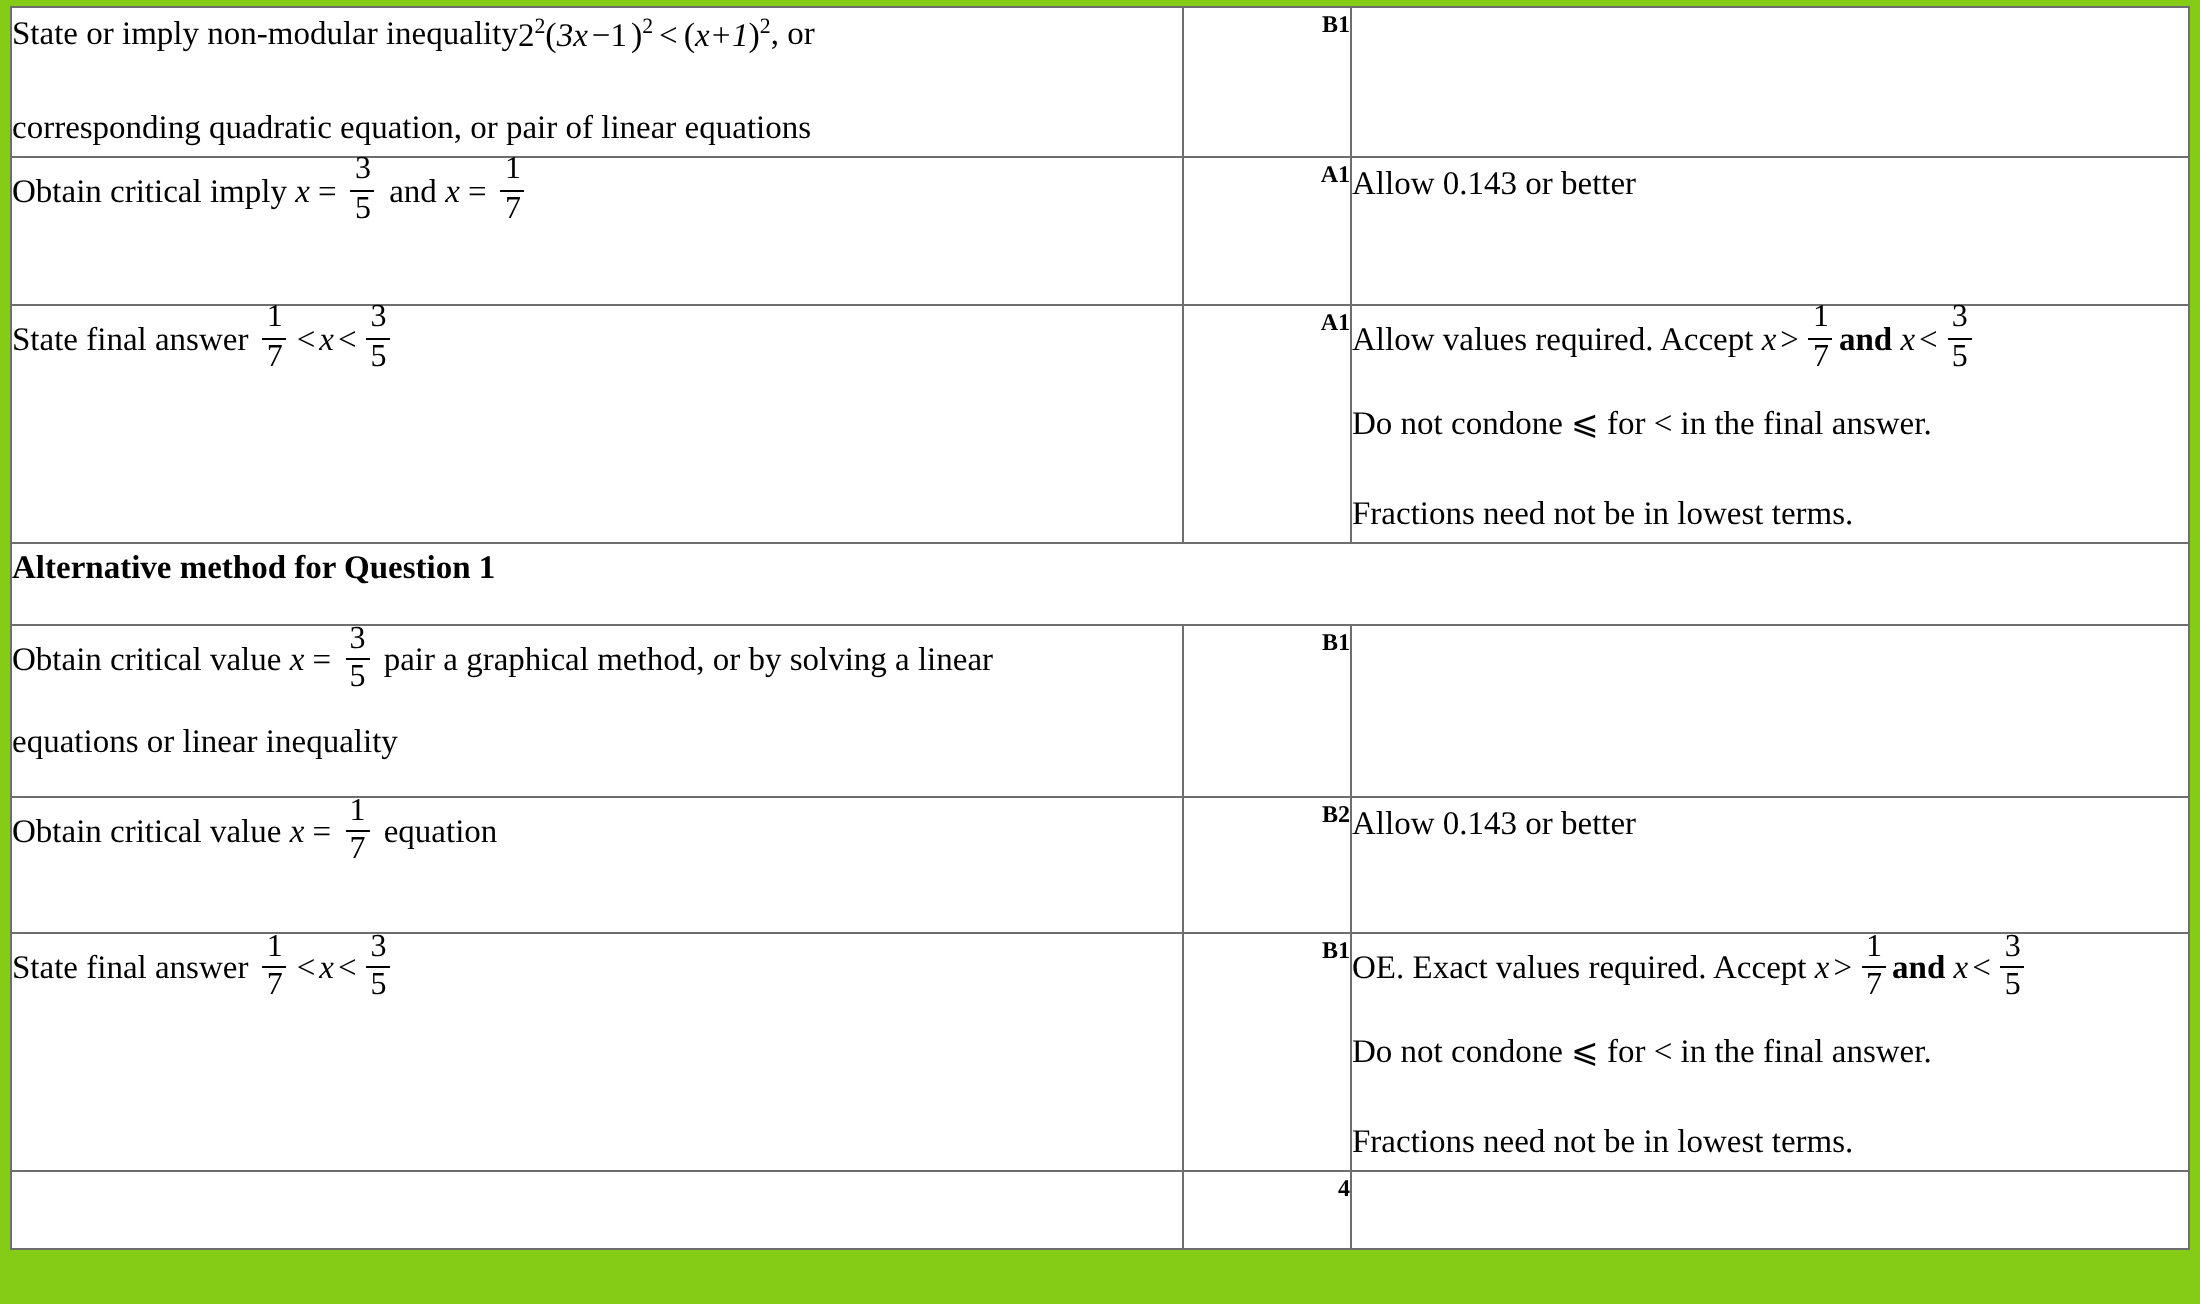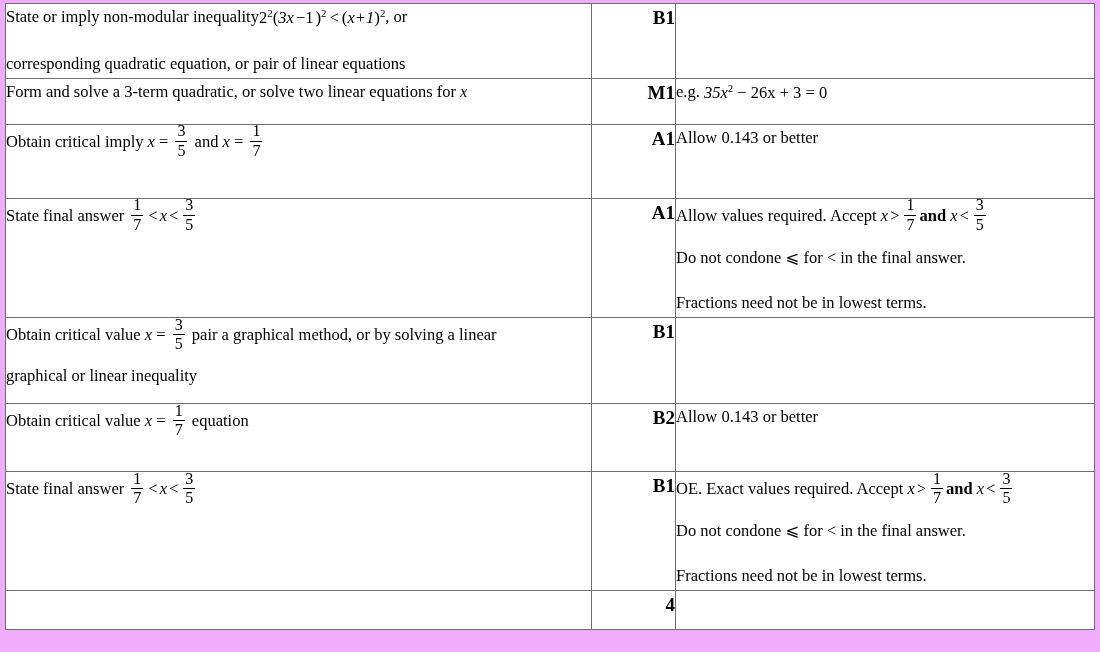--- a/index.html
+++ b/index.html
@@ -12,21 +12,21 @@
     height: 652px;
     font-family: "Liberation Serif", "DejaVu Serif", serif;
     color: #000000;
     overflow: hidden;
   }
 
   .sheet {
     position: relative;
     width: 1100px;
     height: 652px;
-    background: #f0abfc;
+    background: #84cc16;
   }
 
   table.ms {
     position: absolute;
     left: 5px;
     top: 3px;
     width: 1089px;
     border-collapse: collapse;
     table-layout: fixed;
     background: #ffffff;
@@ -45,21 +45,21 @@
   col.c-comment { width: 419px; }
 
   .cell-scheme {
     padding: 9px 10px 8px 10px;
     font-size: 16.5px;
     line-height: 1.62;
   }
   .cell-mark {
     text-align: right;
     padding: 8px 11px 6px 4px;
-    font-size: 19px;
+    font-size: 12px;
     font-weight: bold;
     line-height: 1.45;
     white-space: nowrap;
   }
   .cell-comment {
     padding: 9px 8px 8px 10px;
     font-size: 16.5px;
     line-height: 1.6;
   }
 
@@ -138,29 +138,20 @@
 
       <tr>
         <td class="cell-scheme r-tall-1">
           <span class="line"><span>State or imply non-modular inequality</span><span class="mathrow"> <span>2</span><span class="sup">2</span><span class="paren-big">(</span><span class="mi">3x</span><span class="op">−1</span><span class="paren-big">)</span><span class="sup">2</span><span class="opt">&lt;</span><span class="paren-big">(</span><span class="mi">x+1</span><span class="paren-big">)</span><span class="sup">2</span></span><span>, or</span></span>
           <span class="line">corresponding quadratic equation, or pair of linear equations</span>
         </td>
         <td class="cell-mark">B1</td>
         <td class="cell-comment"></td>
       </tr>
 
-      <tr>
-        <td class="cell-scheme r-tall-2">
-          <span class="line"><span>Form and solve a 3-term quadratic, or solve two linear equations for</span> <span class="mi">x</span></span>
-        </td>
-        <td class="cell-mark">M1</td>
-        <td class="cell-comment">
-          <span class="line"><span>e.g.</span> <span class="mathrow"><span class="mi">35x</span><span class="sup">2</span> <span>− 26x + 3 = 0</span></span></span>
-        </td>
-      </tr>
 
       <tr>
         <td class="cell-scheme r-tall-3">
           <span class="line"><span>Obtain critical imply</span> <span class="mathrow"><span class="mi">x</span> <span>=</span> <span class="frac"><span class="num">3</span><span class="den">5</span></span></span> <span>and</span> <span class="mathrow"><span class="mi">x</span> <span>=</span> <span class="frac"><span class="num">1</span><span class="den">7</span></span></span></span>
         </td>
         <td class="cell-mark">A1</td>
         <td class="cell-comment">
           <span class="line">Allow 0.143 or better</span>
         </td>
       </tr>
@@ -170,25 +161,28 @@
           <span class="line"><span>State final answer</span> <span class="mathrow"><span class="frac"><span class="num">1</span><span class="den">7</span></span><span class="op">&lt;</span><span class="mi">x</span><span class="op">&lt;</span><span class="frac"><span class="num">3</span><span class="den">5</span></span></span></span>
         </td>
         <td class="cell-mark">A1</td>
         <td class="cell-comment">
           <span class="line"><span>Allow values required. Accept</span> <span class="mathrow"><span class="mi">x</span><span class="op">&gt;</span><span class="frac"><span class="num">1</span><span class="den">7</span></span><span class="bold">and</span> <span class="mi">x</span><span class="op">&lt;</span><span class="frac"><span class="num">3</span><span class="den">5</span></span></span></span>
           <span class="line" style="margin-top:10px">Do not condone ⩽ for &lt; in the final answer.</span>
           <span class="line">Fractions need not be in lowest terms.</span>
         </td>
       </tr>
 
+      <tr>
+        <td class="cell-althead r-tall-5" colspan="3">Alternative method for Question 1</td>
+      </tr>
 
       <tr>
         <td class="cell-scheme r-tall-6">
           <span class="line"><span>Obtain critical value</span> <span class="mathrow"><span class="mi">x</span> <span>=</span> <span class="frac"><span class="num">3</span><span class="den">5</span></span></span> <span>pair a graphical method, or by solving a linear</span></span>
-          <span class="line" style="margin-top:9px">graphical or linear inequality</span>
+          <span class="line" style="margin-top:9px">equations or linear inequality</span>
         </td>
         <td class="cell-mark">B1</td>
         <td class="cell-comment"></td>
       </tr>
 
       <tr>
         <td class="cell-scheme r-tall-7">
           <span class="line"><span>Obtain critical value</span> <span class="mathrow"><span class="mi">x</span> <span>=</span> <span class="frac"><span class="num">1</span><span class="den">7</span></span></span> <span>equation</span></span>
         </td>
         <td class="cell-mark">B2</td>

